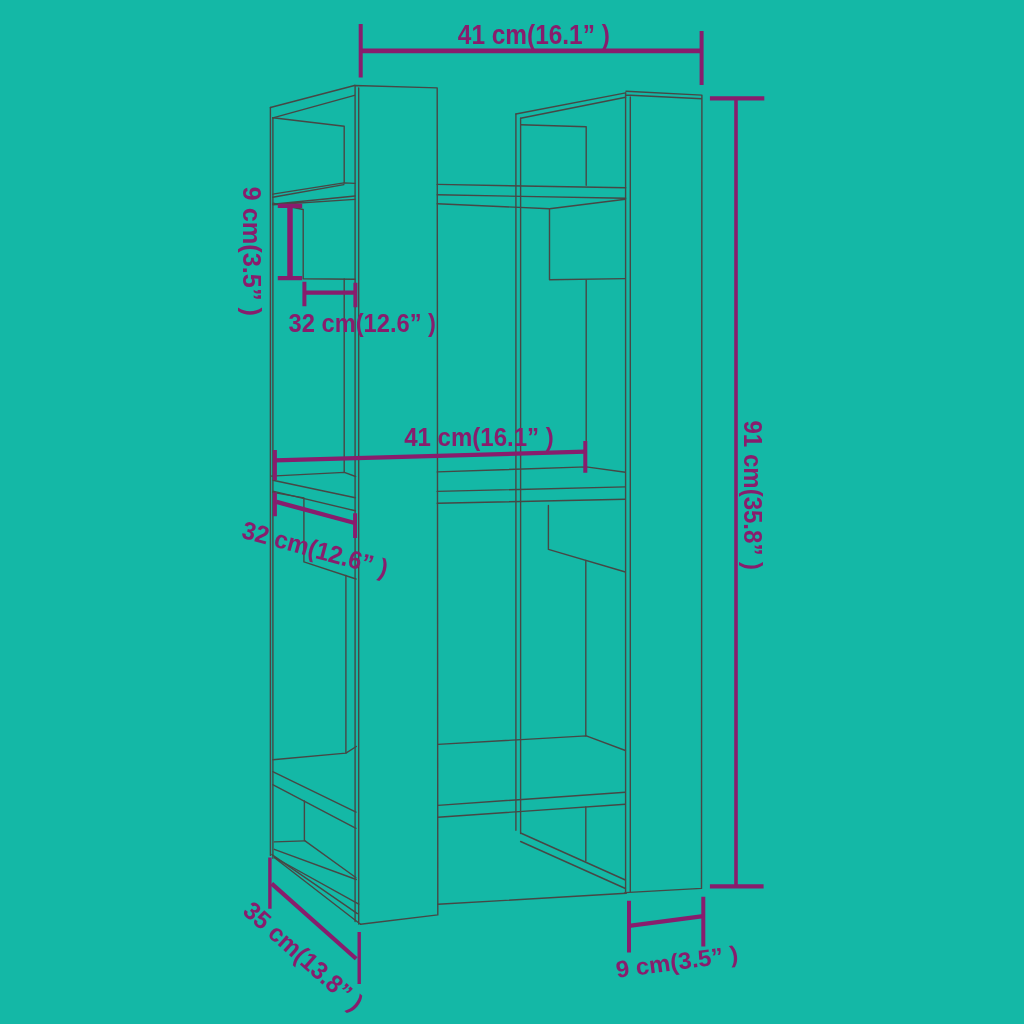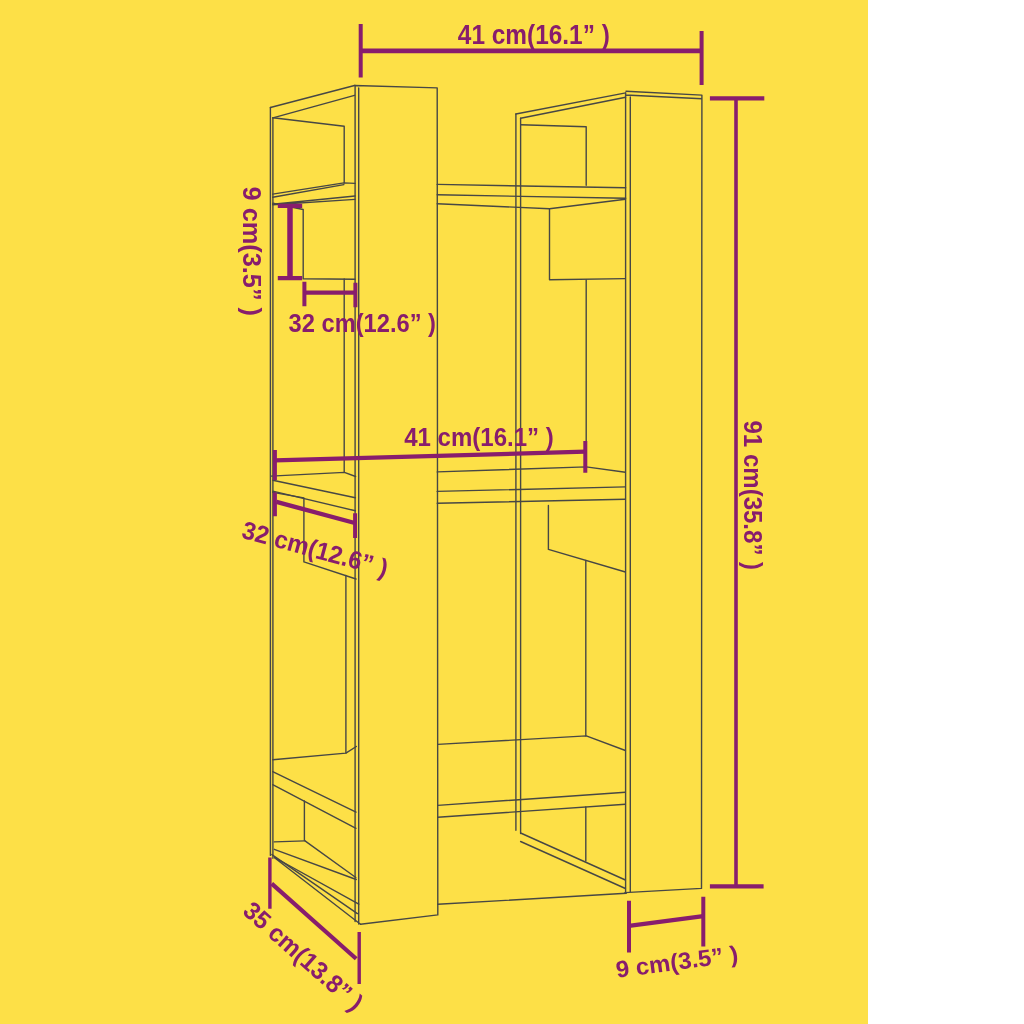--- a/index.html
+++ b/index.html
@@ -1,16 +1,16 @@
 <!DOCTYPE html>
 <html><head>
 <meta charset="utf-8">
 <style>
   html,body{margin:0;padding:0;background:#ffffff;}
-  .wrap{width:868px;height:1024px;position:relative;background:#fde047;}
+  .wrap{width:1024px;height:1024px;position:relative;background:#14b8a6;}
   svg{display:block;}
   text{font-family:"Liberation Sans", sans-serif;font-weight:bold;fill:#881d6d;}
 </style>
 </head>
 <body>
 <div class="wrap">
 <svg width="1024" height="1024" viewBox="0 0 1024 1024">
 <g fill="none" stroke="#474745" stroke-width="1.4" stroke-linecap="round" stroke-linejoin="round">
 
 <path d="M270.4,107.5 L270.4,855.4 M272.9,117.8 L272.9,858.2"></path>

